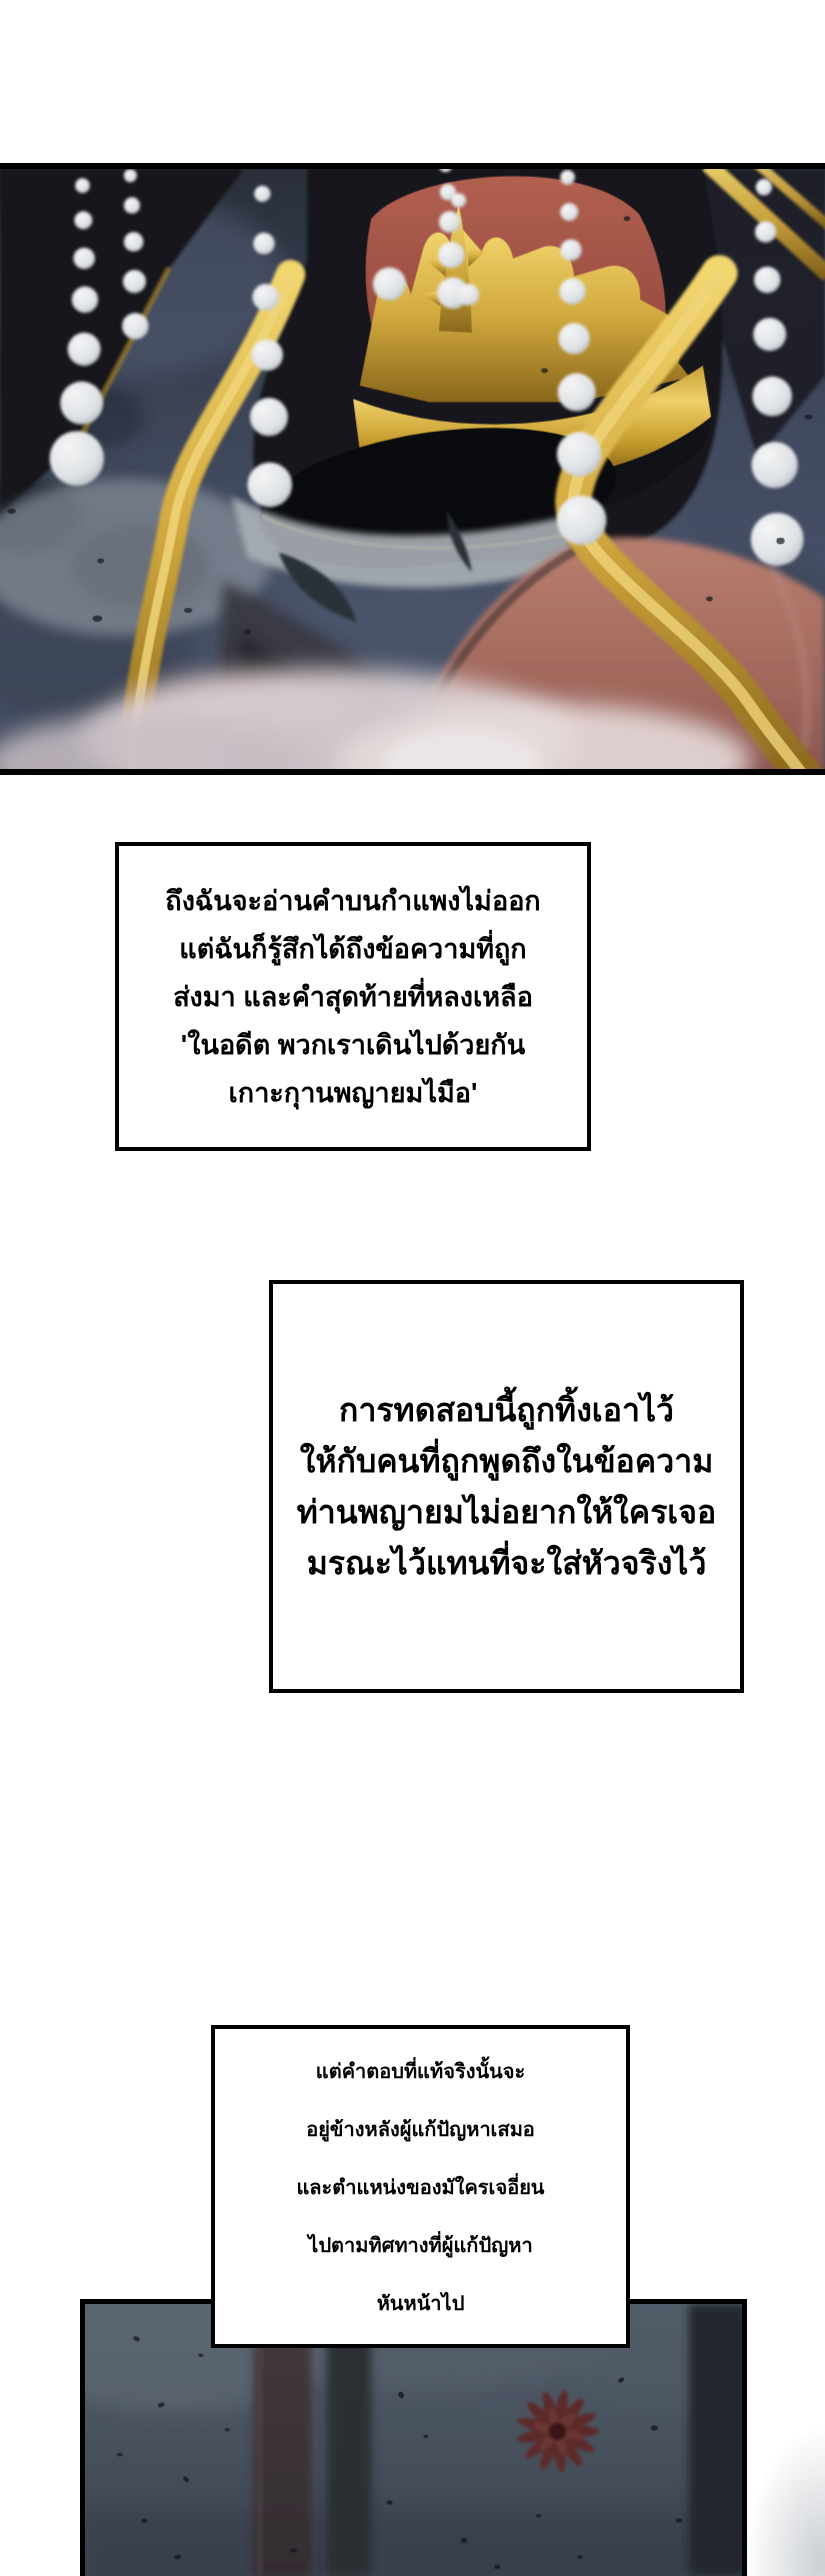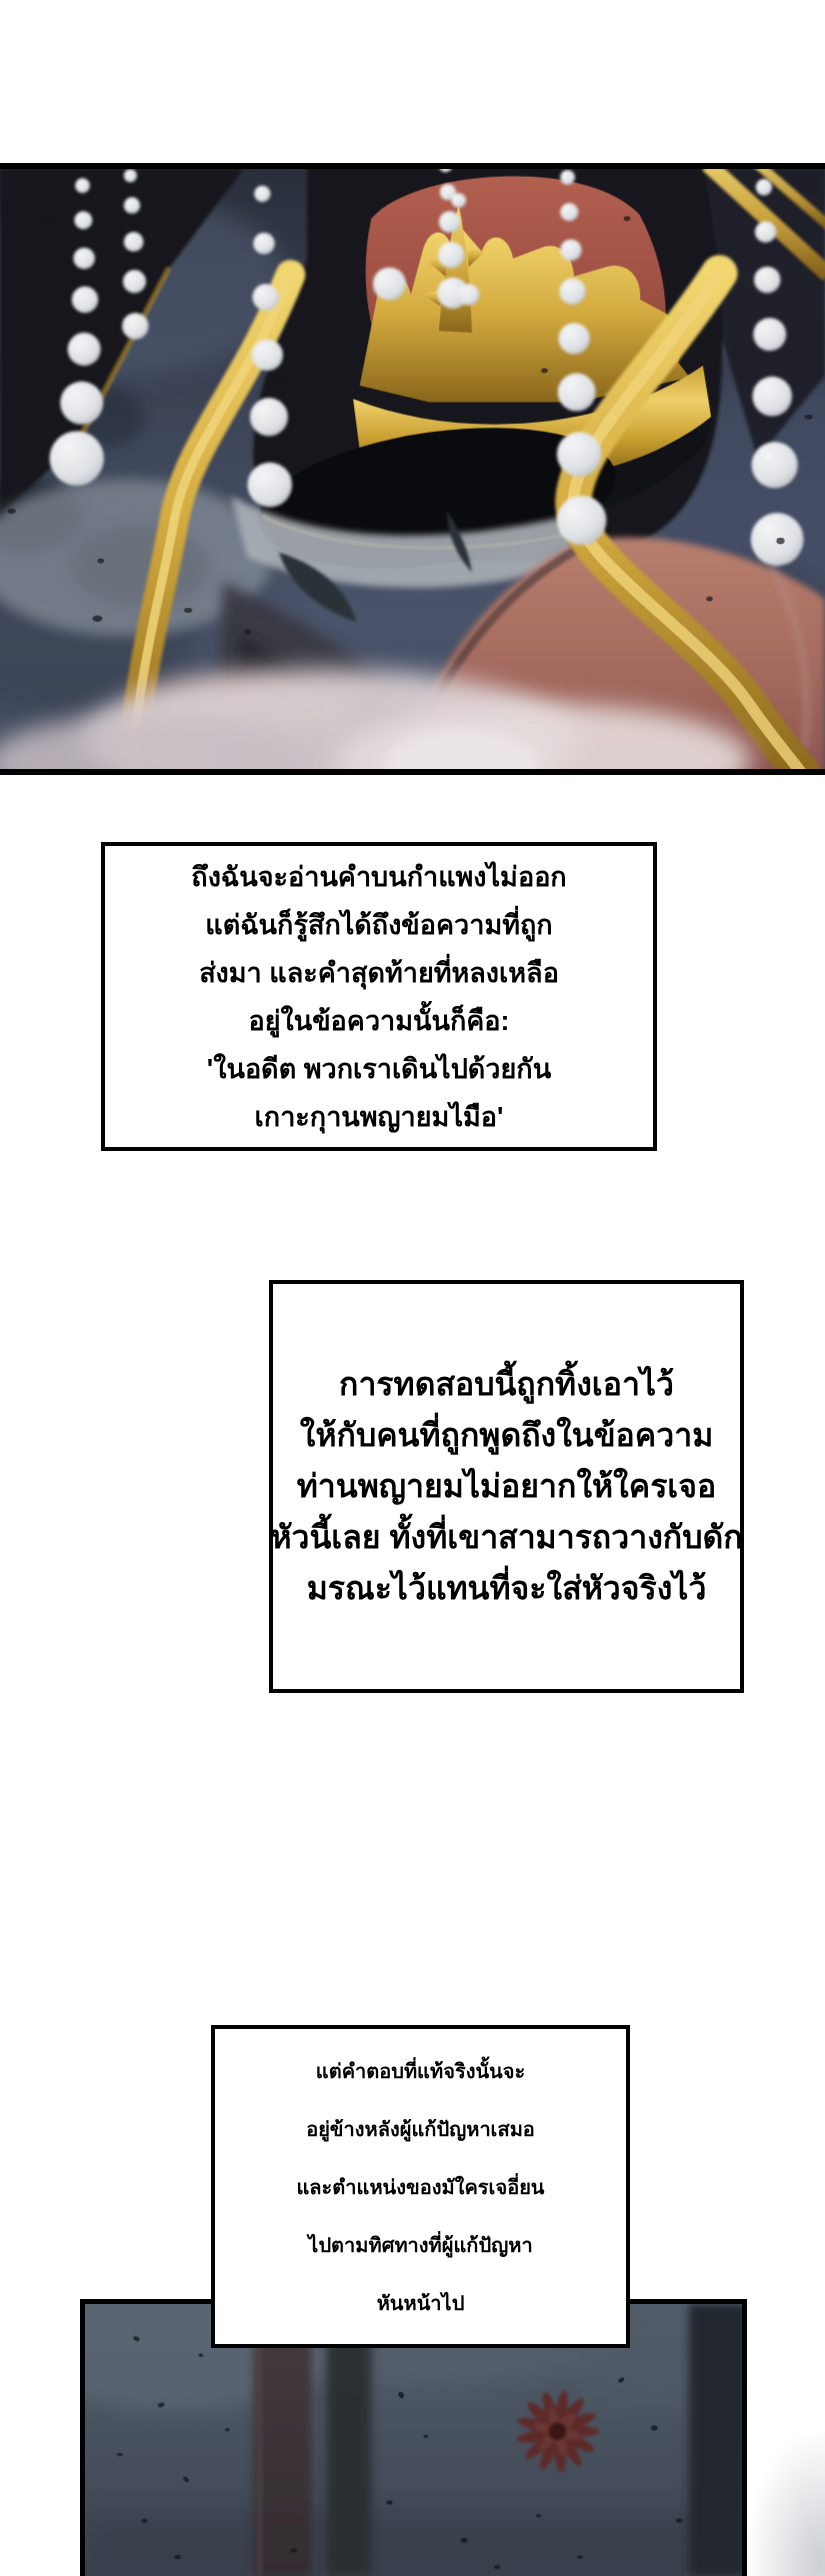--- a/index.html
+++ b/index.html
@@ -4,21 +4,21 @@
 <style>
   html,body{margin:0;padding:0;background:#ffffff;}
   .page{position:relative;width:825px;height:2576px;background:var(--paper,#fff);overflow:hidden;
         font-family:"Liberation Sans","DejaVu Sans",sans-serif;}
   .panel{position:absolute;box-sizing:border-box;background:#39404f;}
   .panel svg{display:block;width:100%;height:100%;}
   #panel-top{left:0;top:163px;width:825px;height:612px;border-top:6.6px solid var(--ink,#000);border-bottom:6.6px solid var(--ink,#000);}
   #panel-bottom{left:80px;top:2299px;width:667px;height:277px;border:5.8px solid var(--ink,#000);border-bottom:none;z-index:1;}
   .nbox{position:absolute;box-sizing:border-box;border:4.1px solid var(--ink,#000);background:var(--paper,#fff);
         display:flex;flex-direction:column;justify-content:center;align-items:center;z-index:3;}
-  #nbox-1{left:101px;top:842px;width:556px;height:309px;}
+  #nbox-1{left:115px;top:842px;width:476px;height:309px;}
   #nbox-2{left:269px;top:1280px;width:475px;height:413px;}
   #nbox-3{left:211px;top:2025px;width:419px;height:323px;}
   .nline{white-space:nowrap;color:var(--ink,#000);font-weight:700;text-align:center;}
   #nbox-1 .nline{font-size:27px;line-height:48px;}
   #nbox-2 .nline{font-size:32px;line-height:51px;}
   #nbox-3 .nline{font-size:20px;line-height:58px;}
   #corner-smudge{position:absolute;left:747px;top:2430px;width:78px;height:146px;z-index:0;
         background:radial-gradient(ellipse at 95% 90%, rgba(168,174,182,.6), rgba(168,174,182,0) 72%);}
 </style>
 </head>
@@ -201,30 +201,28 @@
         <ellipse cx="860" cy="520" rx="4" ry="3"></ellipse>
           <ellipse cx="300" cy="560" rx="4" ry="3"></ellipse>
       </g>
     </svg>
   </div>
 
   <div class="nbox" id="nbox-1">
     <div class="nline">ถึงฉันจะอ่านคำบนกำแพงไม่ออก</div>
     <div class="nline">แต่ฉันก็รู้สึกได้ถึงข้อความที่ถูก</div>
     <div class="nline">ส่งมา และคำสุดท้ายที่หลงเหลือ</div>
-    <div class="nline">อยู่ในข้อความนั้นก็คือ:</div>
     <div class="nline">'ในอดีต พวกเราเดินไปด้วยกัน</div>
     <div class="nline">เกาะกุานพญายมไมือ'</div>
   </div>
 
   <div class="nbox" id="nbox-2">
     <div class="nline">การทดสอบนี้ถูกทิ้งเอาไว้</div>
     <div class="nline">ให้กับคนที่ถูกพูดถึงในข้อความ</div>
     <div class="nline">ท่านพญายมไม่อยากให้ใครเจอ</div>
-    <div class="nline">หัวนี้เลย ทั้งที่เขาสามารถวางกับดัก</div>
     <div class="nline">มรณะไว้แทนที่จะใส่หัวจริงไว้</div>
   </div>
 
   <div class="nbox" id="nbox-3">
     <div class="nline">แต่คำตอบที่แท้จริงนั้นจะ</div>
     <div class="nline">อยู่ข้างหลังผู้แก้ปัญหาเสมอ</div>
     <div class="nline">และตำแหน่งของมัใครเจอี่ยน</div>
     <div class="nline">ไปตามทิศทางที่ผู้แก้ปัญหา</div>
     <div class="nline">หันหน้าไป</div>
   </div>

